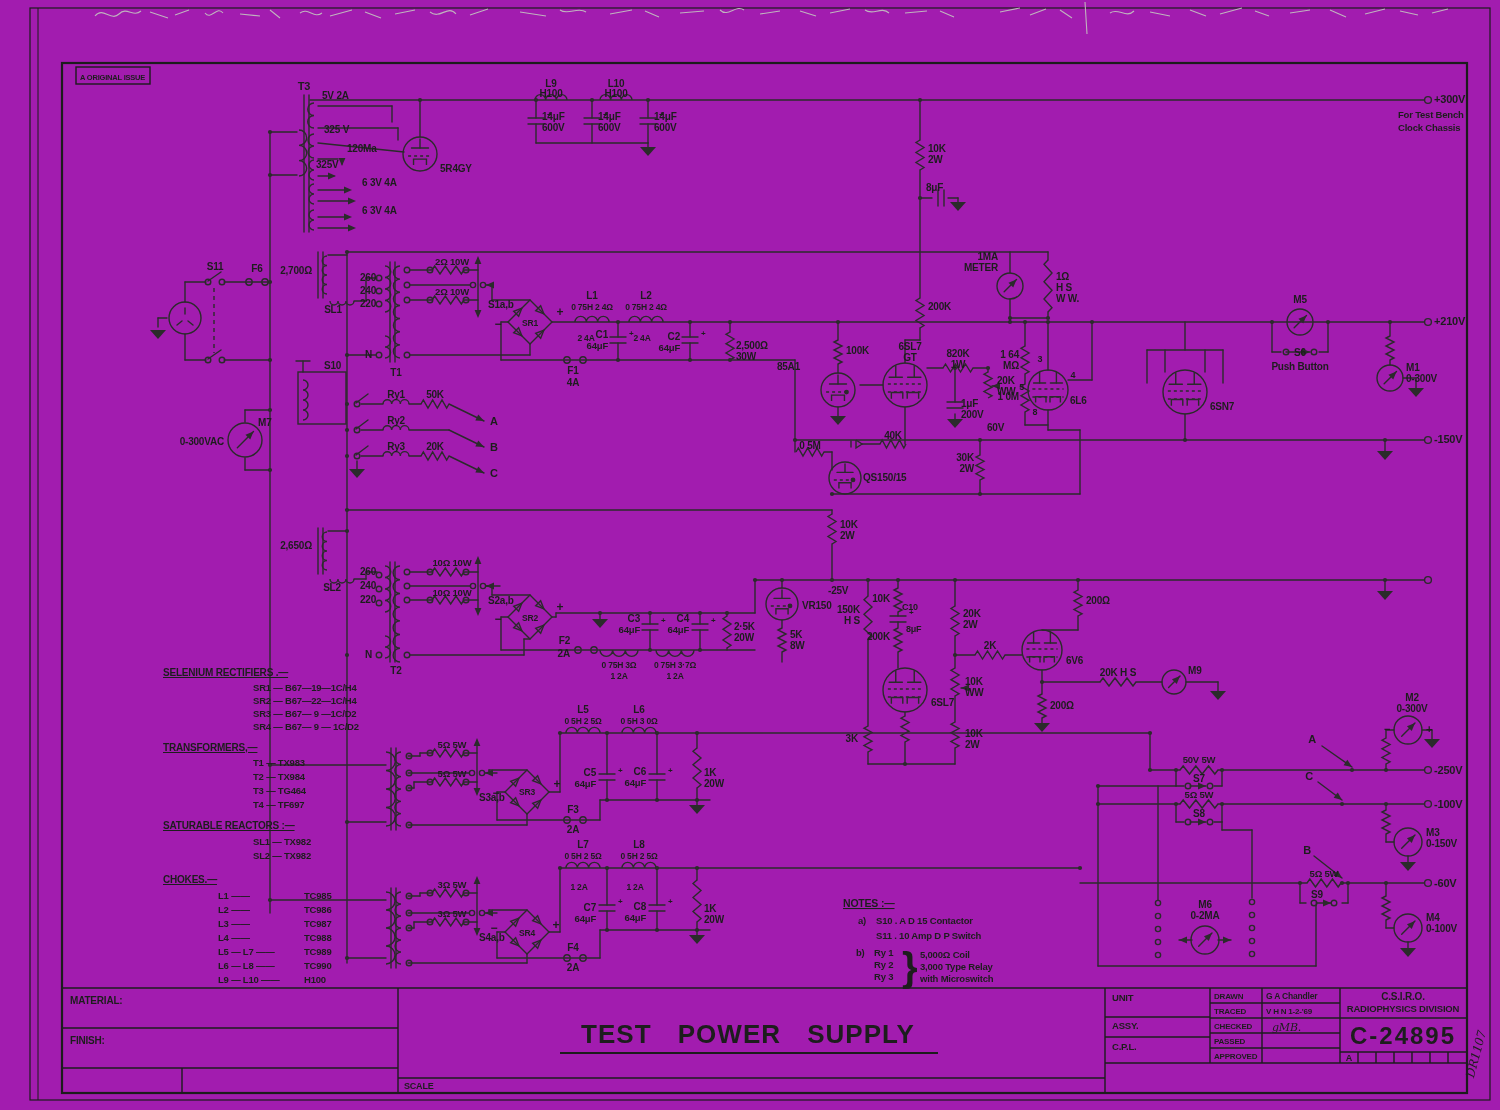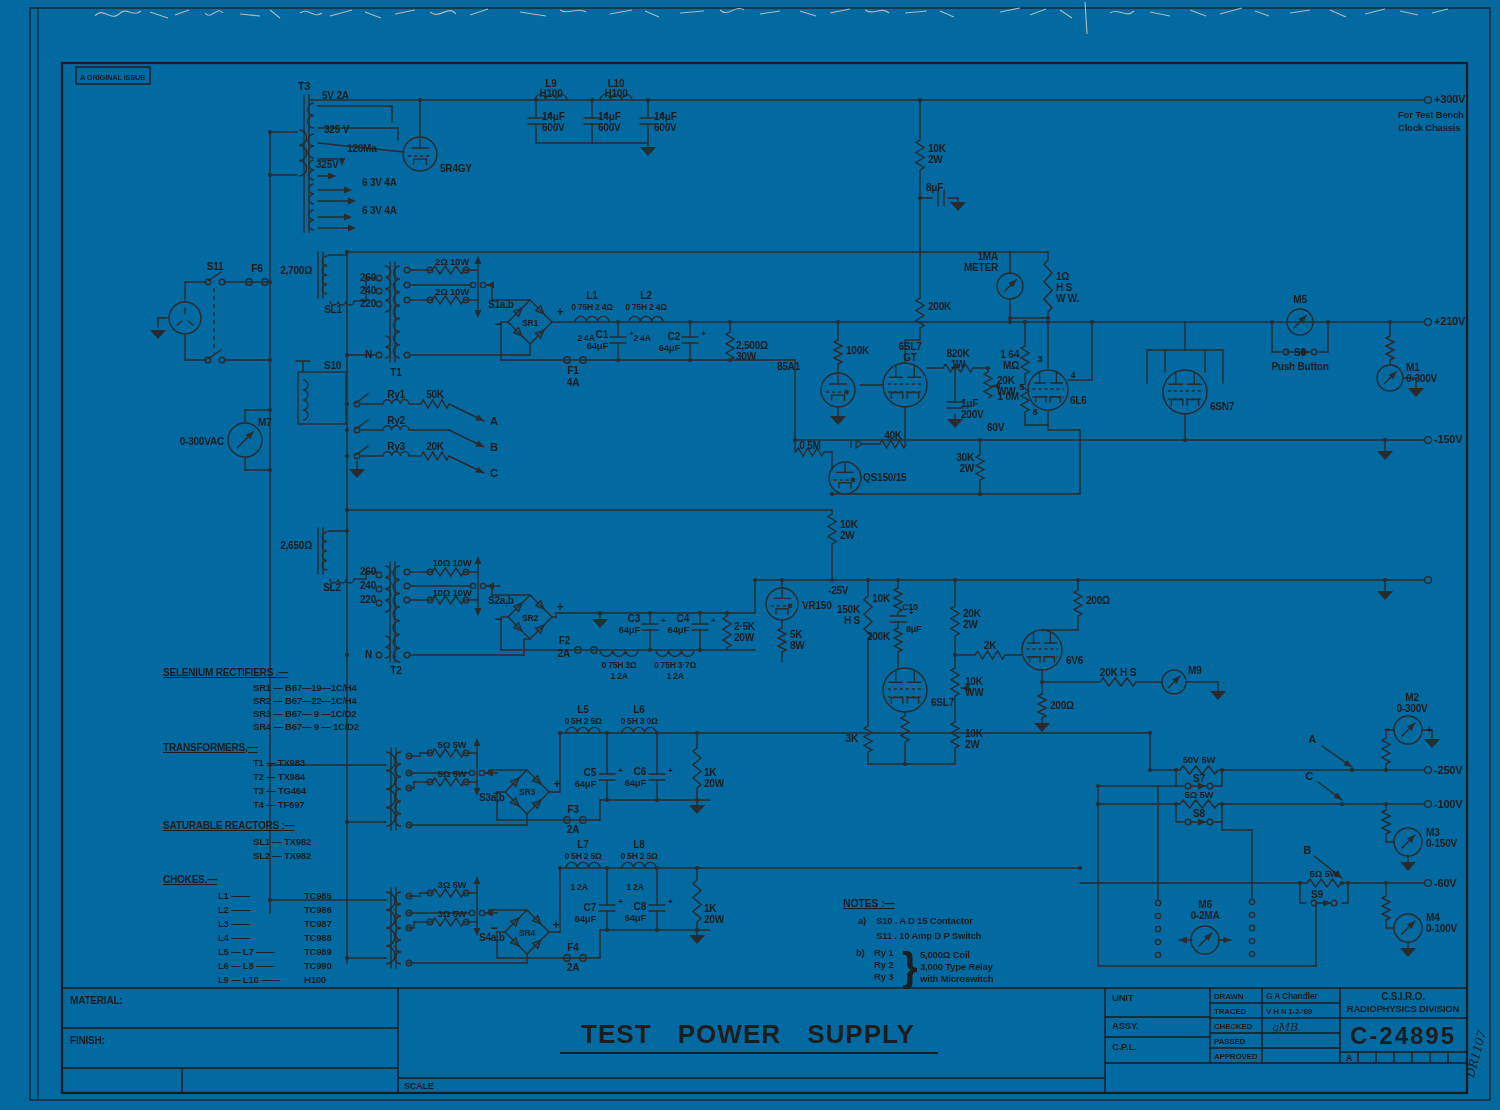--- a/index.html
+++ b/index.html
@@ -1,16 +1,16 @@
 <!DOCTYPE html>
 <html><head>
 <meta charset="utf-8">
 <style>
   html,body{margin:0;padding:0;background:#ffffff;}
-  .page{position:relative;width:1500px;height:1110px;background:#0369a1;overflow:hidden;}
+  .page{position:relative;width:1500px;height:1110px;background:#a21caf;overflow:hidden;}
   svg{position:absolute;left:0;top:0;}
   svg text{font-family:"Liberation Sans",sans-serif;font-weight:700;fill:#1d1d1d;letter-spacing:-0.2px;}
   .wire{stroke:#2b2b2b;stroke-width:1.4;fill:none;stroke-linecap:round;}
   .sym{stroke:#2b2b2b;stroke-width:1.4;fill:none;}
   .blk{stroke:#1c1c1c;fill:none;}
   .scrib{stroke:#c3c3c0;stroke-width:1.1;fill:none;opacity:.9;}
   .sig{font-family:"DejaVu Serif",serif;font-style:italic;font-weight:400;}
 </style>
 </head>
 <body>

